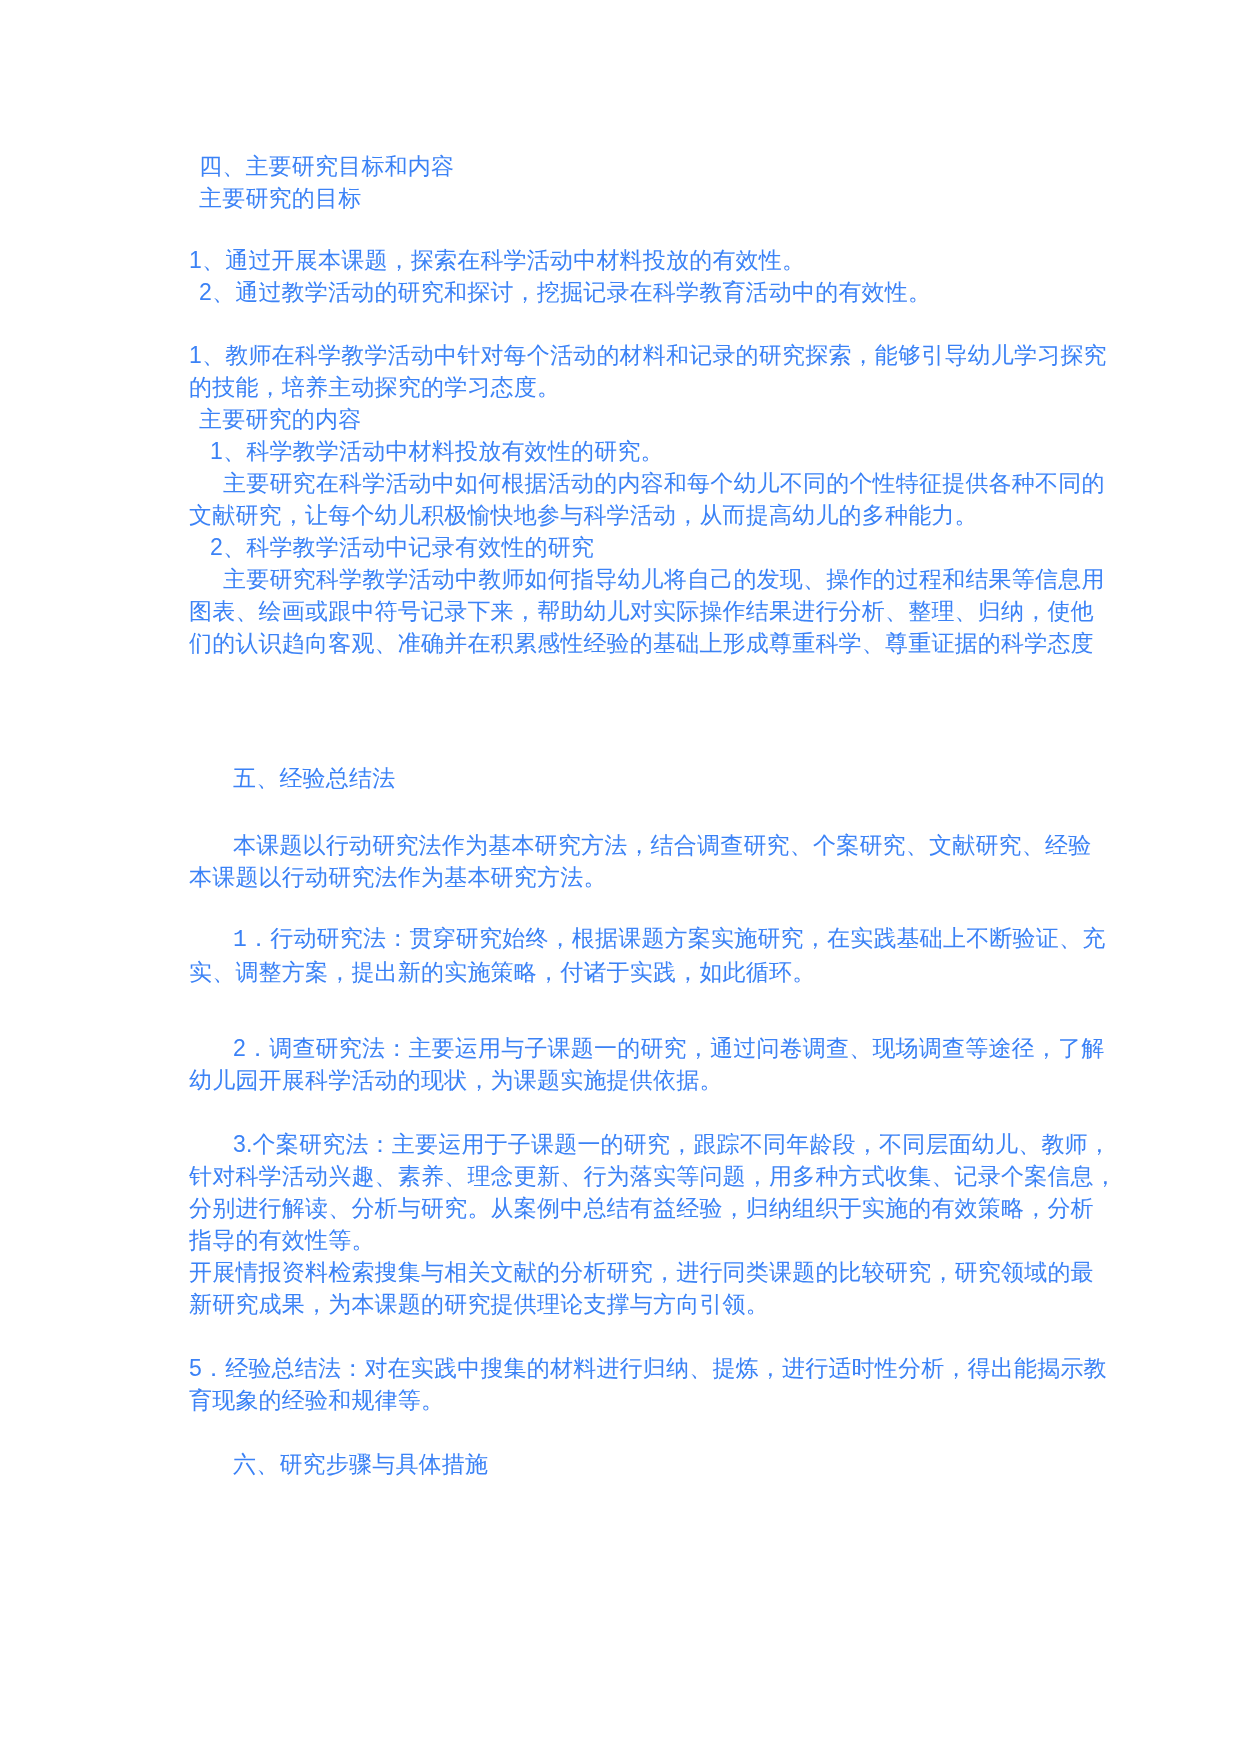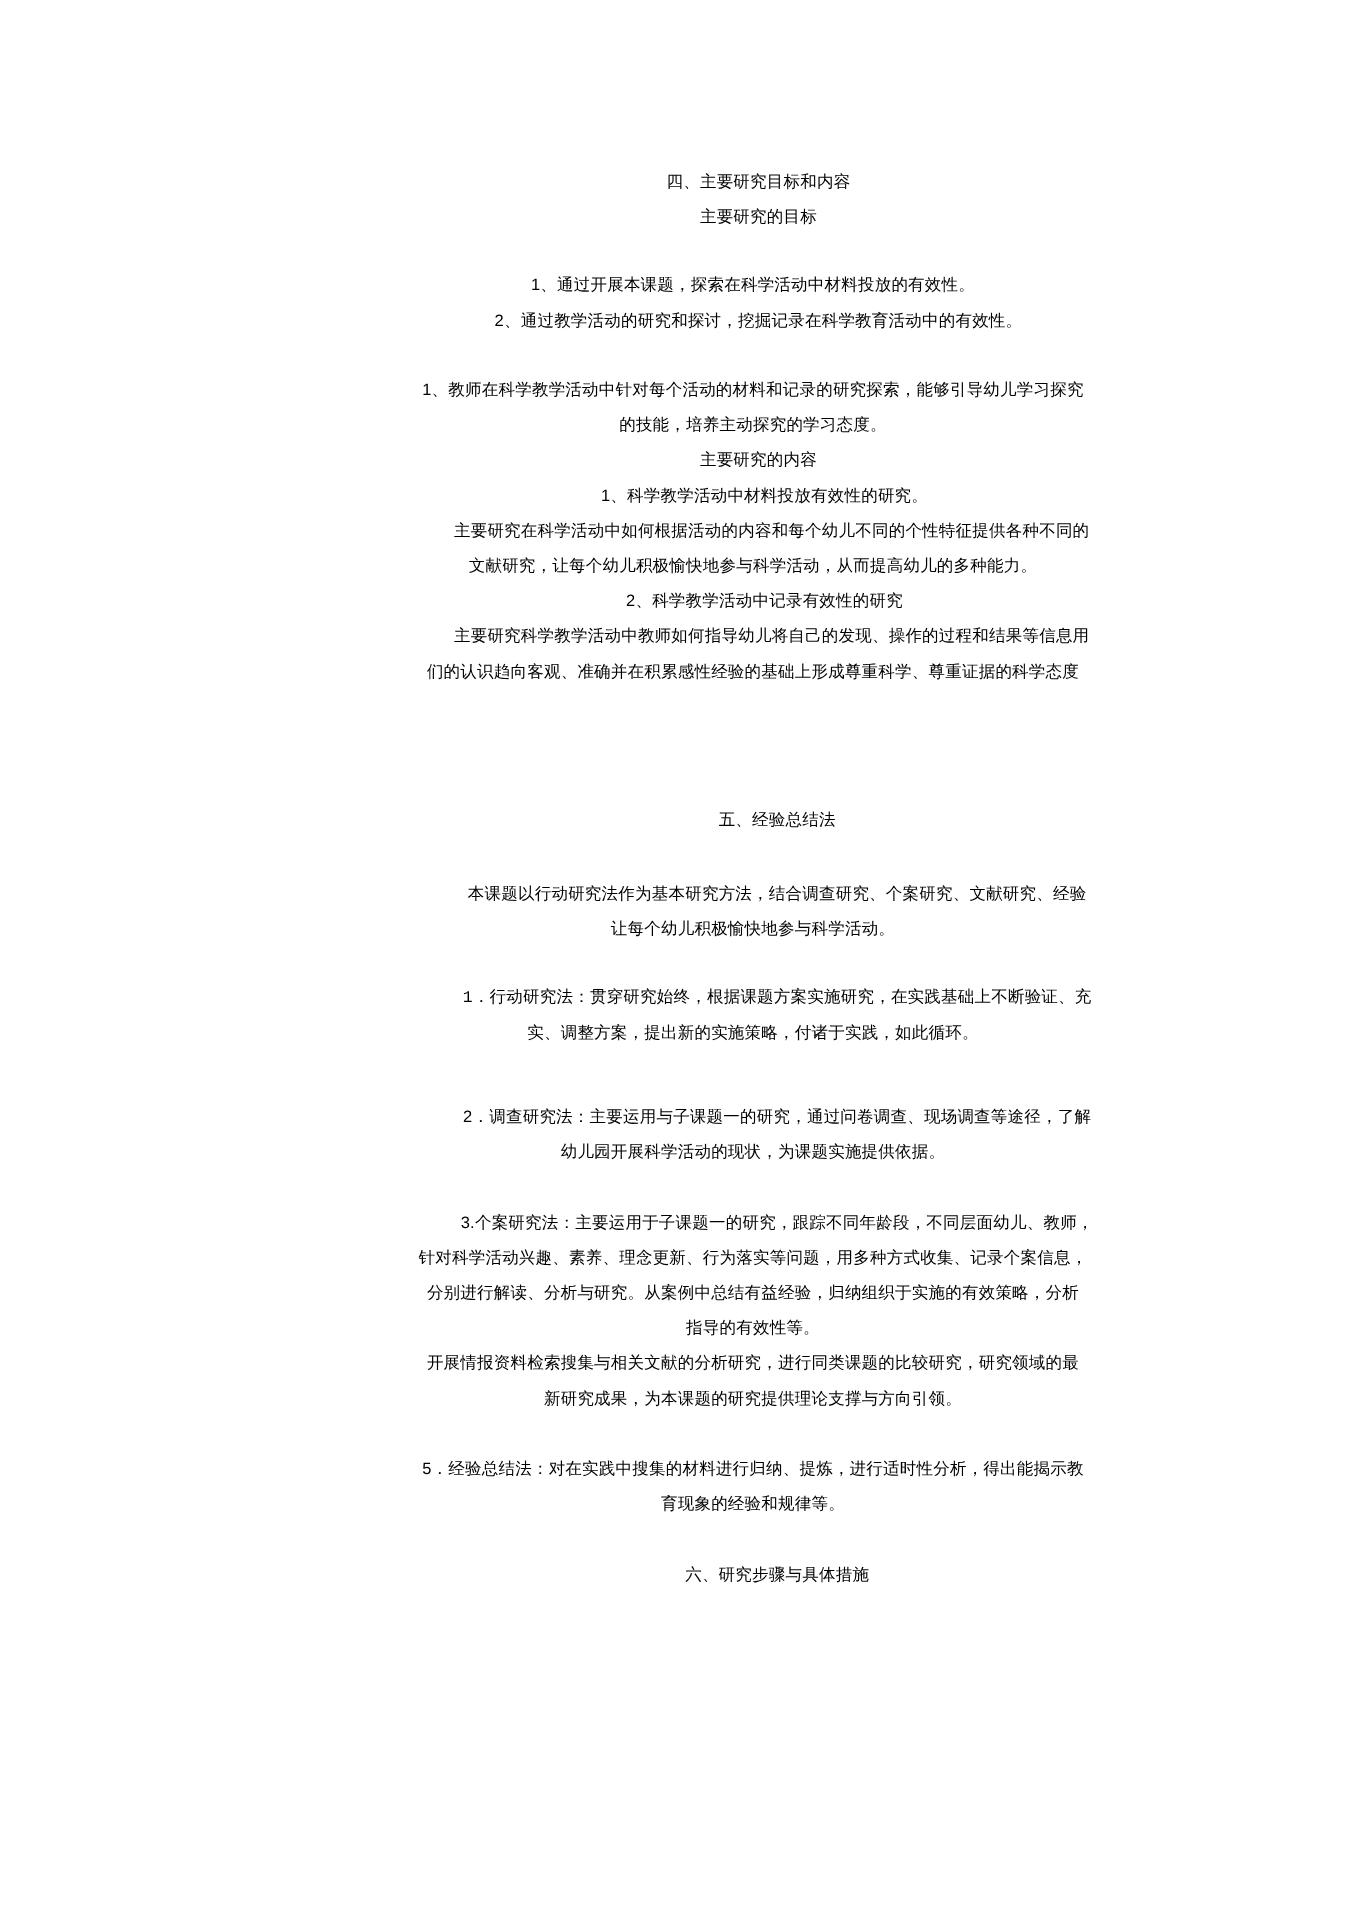--- a/index.html
+++ b/index.html
@@ -14,27 +14,26 @@
     font-family: "Liberation Sans", "DejaVu Sans", sans-serif;
   }
   .doc-page {
     box-sizing: border-box;
     width: 1240px;
     height: 1753px;
     background: #ffffff;
     padding: 150px 60px 0 189px;
   }
   .line {
-    font-size: 15px;
+    font-size: 23px;
     line-height: 32px;
     height: 32px;
-    color: #000000;
+    color: #3b82f6;
     white-space: nowrap;
     letter-spacing: 0.2px;
-    text-align: center;
   }
   
   .ind-zero    { margin-left: 0; }
   .ind-half    { margin-left: 10px; }
   .ind-one     { margin-left: 21px; }
   .ind-onehalf { margin-left: 34px; }
   .ind-two     { margin-left: 44px; }
 </style>
 </head>
 <body style="background: rgb(255, 255, 255);">
@@ -46,24 +45,25 @@
       <div class="line ind-zero" style="margin-top: 30px;">1、通过开展本课题，探索在科学活动中材料投放的有效性。</div>
       <div class="line ind-half">2、通过教学活动的研究和探讨，挖掘记录在科学教育活动中的有效性。</div>
       <div class="line ind-zero" style="margin-top: 31px;">1、教师在科学教学活动中针对每个活动的材料和记录的研究探索，能够引导幼儿学习探究</div>
       <div class="line ind-zero">的技能，培养主动探究的学习态度。</div>
       <div class="line ind-half">主要研究的内容</div>
       <div class="line ind-one">1、科学教学活动中材料投放有效性的研究。</div>
       <div class="line ind-onehalf">主要研究在科学活动中如何根据活动的内容和每个幼儿不同的个性特征提供各种不同的</div>
       <div class="line ind-zero">文献研究，让每个幼儿积极愉快地参与科学活动，从而提高幼儿的多种能力。</div>
       <div class="line ind-one">2、科学教学活动中记录有效性的研究</div>
       <div class="line ind-onehalf">主要研究科学教学活动中教师如何指导幼儿将自己的发现、操作的过程和结果等信息用</div>
+      <div class="line ind-zero">图表、绘画或跟中符号记录下来，帮助幼儿对实际操作结果进行分析、整理、归纳，使他</div>
       <div class="line ind-zero">们的认识趋向客观、准确并在积累感性经验的基础上形成尊重科学、尊重证据的科学态度</div>
       <div class="line ind-two" style="margin-top: 103px;">五、经验总结法</div>
       <div class="line ind-two" style="margin-top: 35px;">本课题以行动研究法作为基本研究方法，结合调查研究、个案研究、文献研究、经验</div>
-      <div class="line ind-zero">让每个幼儿积极愉快地参与科学活动。</div>
+      <div class="line ind-zero">本课题以行动研究法作为基本研究方法。</div>
       <div class="line ind-two" style="margin-top: 31px; font-family: Liberation Mono, monospace;">1．行动研究法：贯穿研究始终，根据课题方案实施研究，在实践基础上不断验证、充</div>
       <div class="line ind-zero">实、调整方案，提出新的实施策略，付诸于实践，如此循环。</div>
       <div class="line ind-two" style="margin-top: 44px;">2．调查研究法：主要运用与子课题一的研究，通过问卷调查、现场调查等途径，了解</div>
       <div class="line ind-zero">幼儿园开展科学活动的现状，为课题实施提供依据。</div>
       <div class="line ind-two" style="margin-top: 32px;">3.个案研究法：主要运用于子课题一的研究，跟踪不同年龄段，不同层面幼儿、教师，</div>
       <div class="line ind-zero">针对科学活动兴趣、素养、理念更新、行为落实等问题，用多种方式收集、记录个案信息，</div>
       <div class="line ind-zero">分别进行解读、分析与研究。从案例中总结有益经验，归纳组织于实施的有效策略，分析</div>
       <div class="line ind-zero">指导的有效性等。</div>
       <div class="line ind-zero">开展情报资料检索搜集与相关文献的分析研究，进行同类课题的比较研究，研究领域的最</div>
       <div class="line ind-zero">新研究成果，为本课题的研究提供理论支撑与方向引领。</div>

